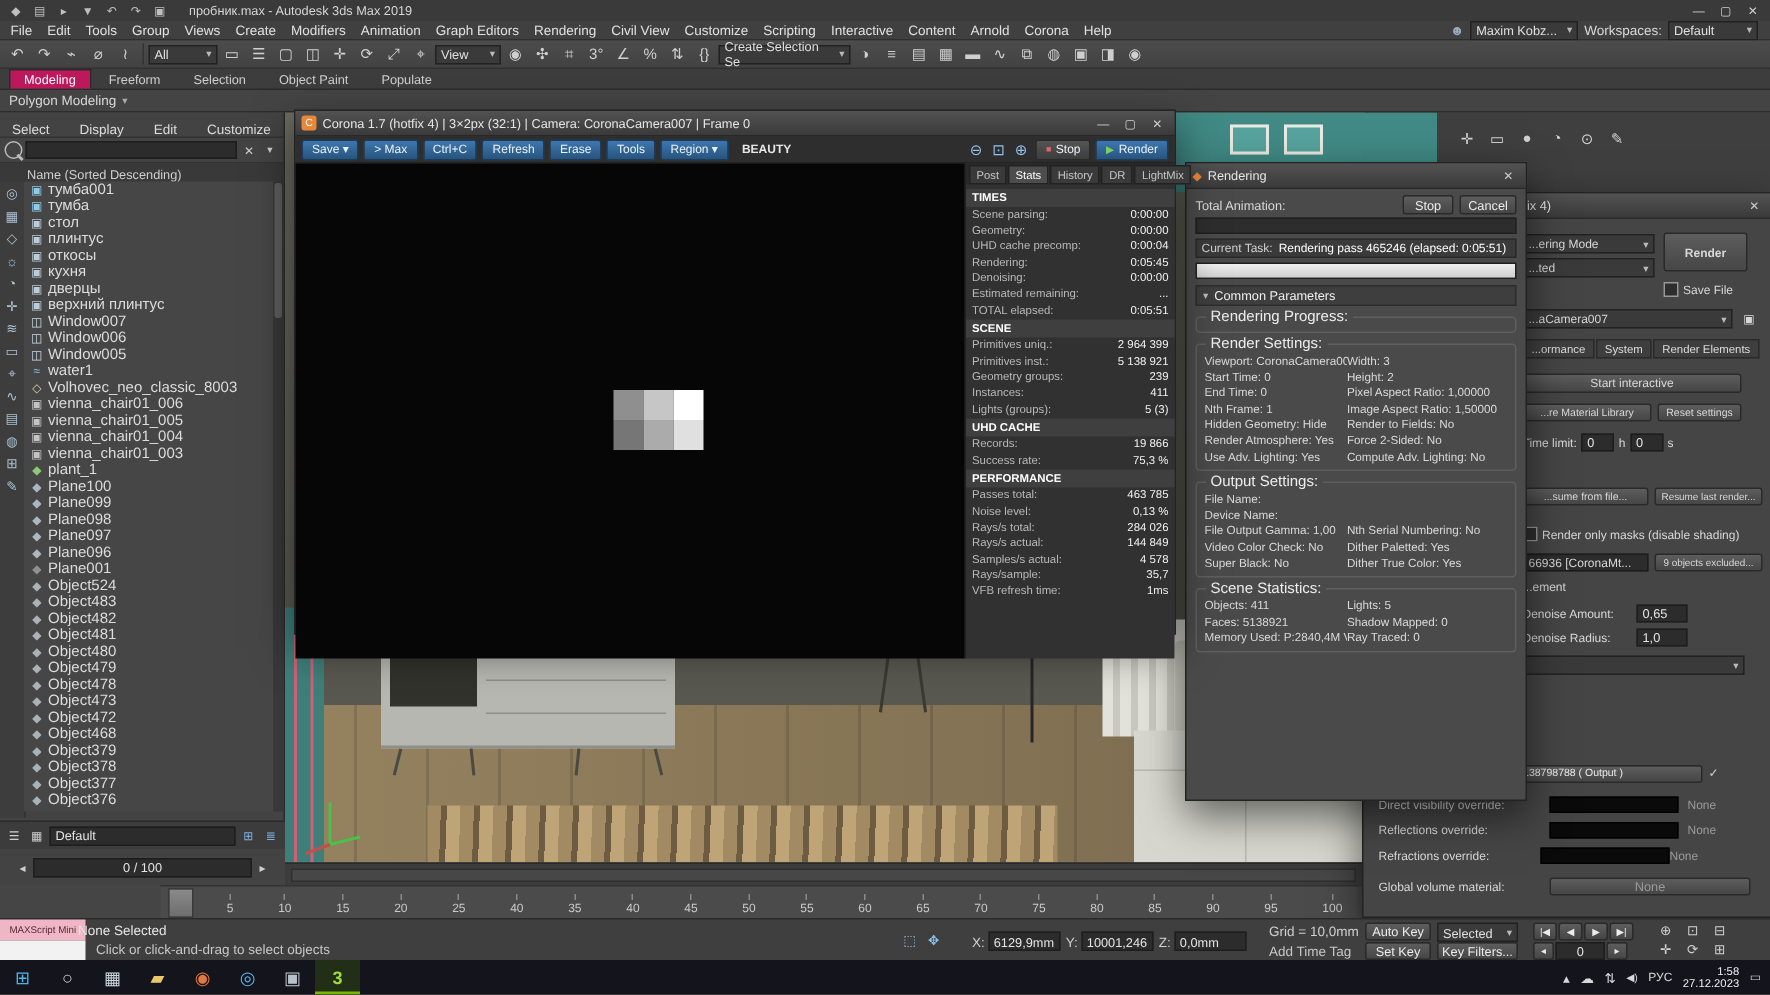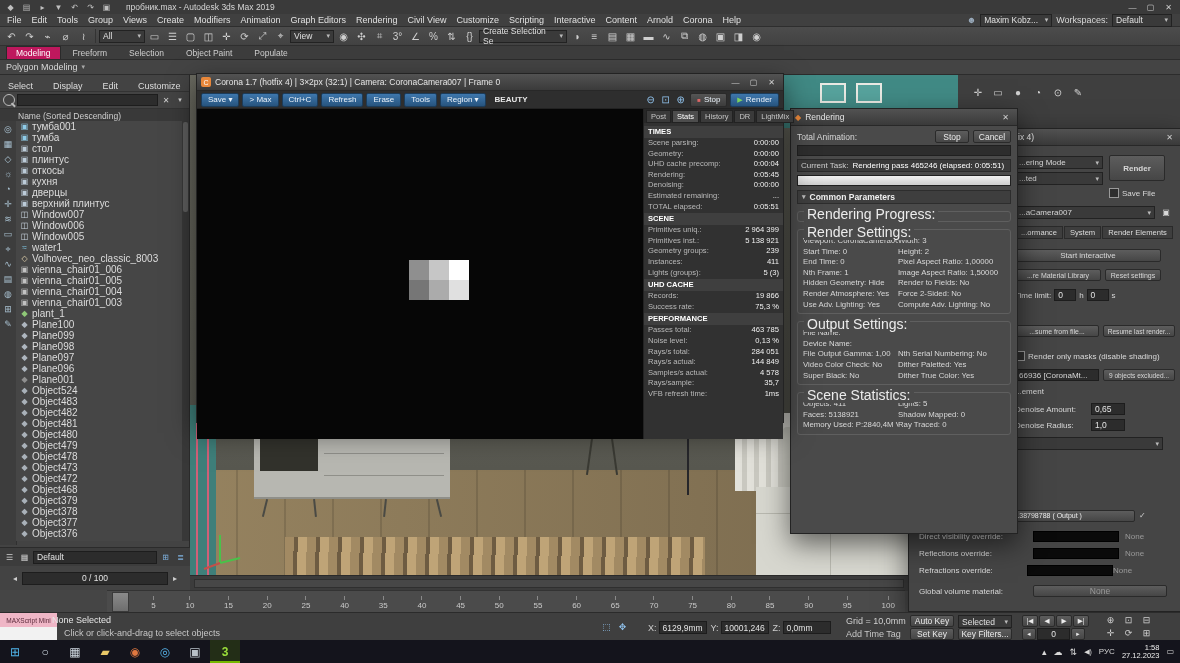--- a/index.html
+++ b/index.html
@@ -96,23 +96,23 @@
   .srow.sh{background:#3f3f3f;color:#fff;font-weight:bold;line-height:12px;margin-top:1px}
   .srow.sr span:first-child{color:#b9b9b9}
   .srow.sr span:last-child{color:#f0f0f0}
   
   #rdialog{left:790px;top:108px;width:226px;height:424px;z-index:40;background:#4a4a4a}
   .pbar{height:9px;background:#2d2d2d;border:1px solid #202020;margin:2px 6px}
   .pfill{height:100%;background:linear-gradient(#efefef,#cfcfcf)}
   .taskband{margin:3px 6px;background:#3a3a3a;border:1px solid #2a2a2a;display:flex;gap:4px;align-items:flex-start;
             padding:1px 3px;font-size:8px}
   .roll{margin:4px 6px 2px;background:#3e3e3e;border:1px solid #2d2d2d;display:flex;align-items:center;gap:4px;
-        padding:1px 4px;font-weight:bold;color:#f0f0f0;font-size:8.5px}
+        padding:1px 4px;font-weight:normal;color:#f0f0f0;font-size:8.5px}
   .grp{border:1px solid #5f5f5f;border-radius:3px;margin:7px 6px 3px;padding:6px 5px 3px;position:relative}
-  .grp .gt{position:absolute;top:-6px;left:6px;background:#4a4a4a;padding:0 3px;color:#ececec;font-size:14px}
+  .grp .gt{position:absolute;top:-6px;left:6px;background:#4a4a4a;padding:0 3px;color:#ececec;font-size:10px}
   .grow{display:flex;font-size:7.8px;line-height:10.6px;color:#d9d9d9}
   .grow span:first-child{flex:0 0 47%;white-space:nowrap;overflow:hidden}
   .grow span:last-child{flex:1;white-space:nowrap;overflow:hidden}
   
   #rsetup{left:908px;top:128px;width:272px;height:482px;z-index:30;background:#454545}
   #rsetup .c{position:absolute;font-size:8px;color:#d8d8d8}
   .rstab{padding:1px 5px;background:#3e3e3e;border:1px solid #2a2a2a;font-size:7.6px;color:#ddd}
   .chk{width:8px;height:8px;border:1px solid #999;background:#2e2e2e;display:inline-block}
   .swatchb{background:#0a0a0a;border:1px solid #000}
   #upperstrip{left:780px;top:75px;width:400px;height:53px;background:#3f3f3f;z-index:10;overflow:hidden}
@@ -1093,21 +1093,21 @@
             <span>463 785</span>
           </div>
 
           <div class="srow sr">
             <span>Noise level:</span>
             <span>0,13 %</span>
           </div>
 
           <div class="srow sr">
             <span>Rays/s total:</span>
-            <span>284 051</span>
+            <span>284 026</span>
           </div>
 
           <div class="srow sr">
             <span>Rays/s actual:</span>
             <span>144 849</span>
           </div>
 
           <div class="srow sr">
             <span>Samples/s actual:</span>
             <span>4 578</span>

